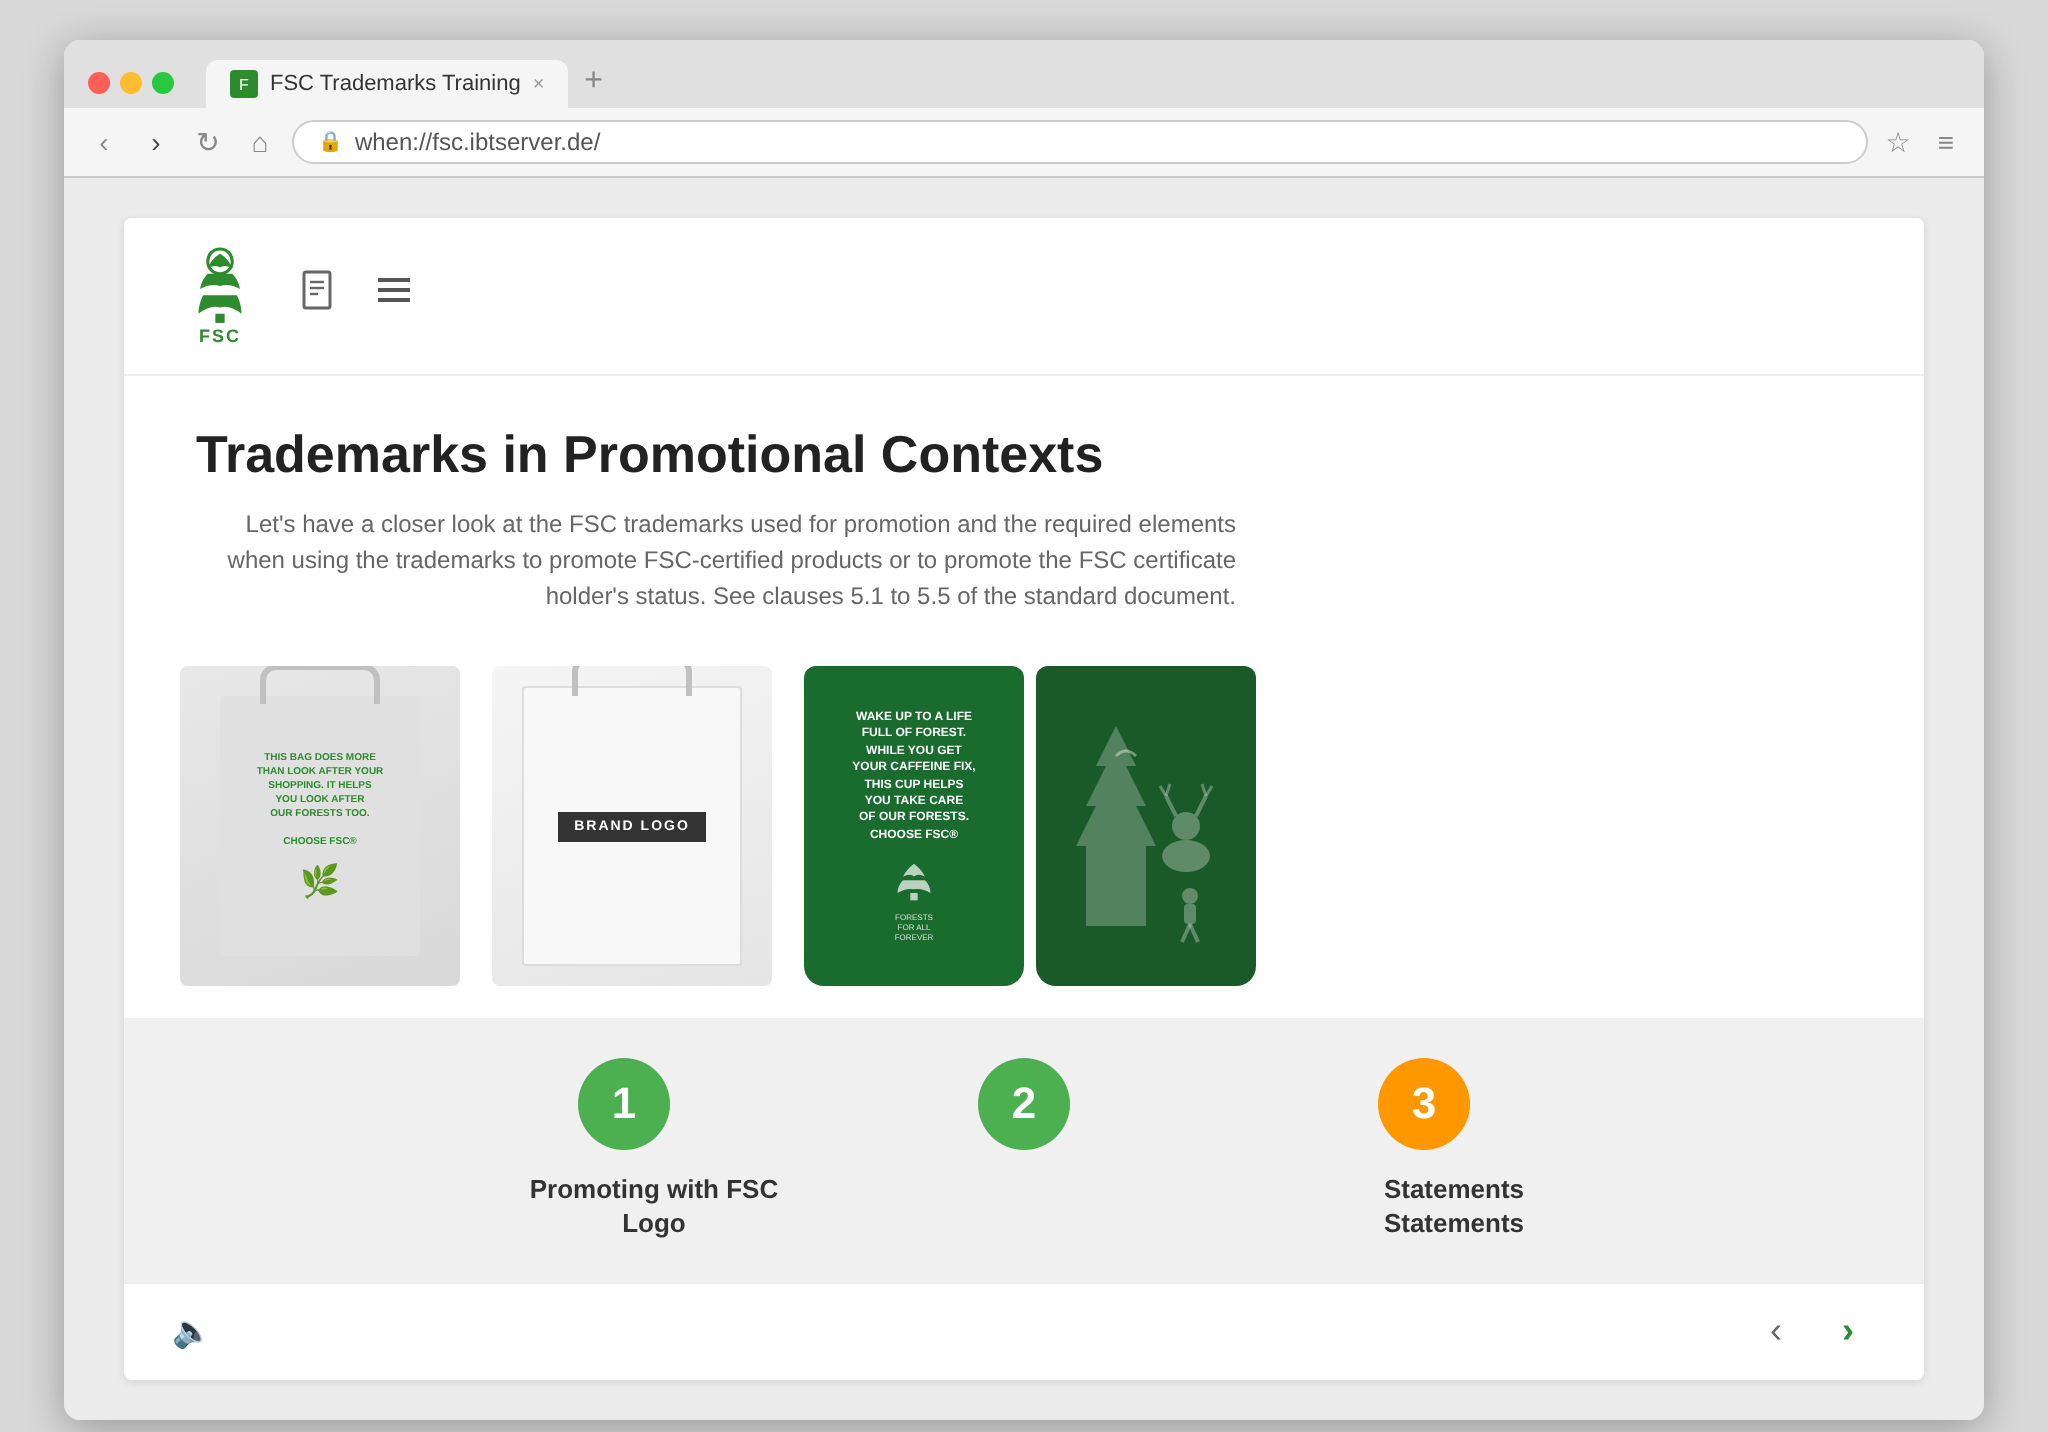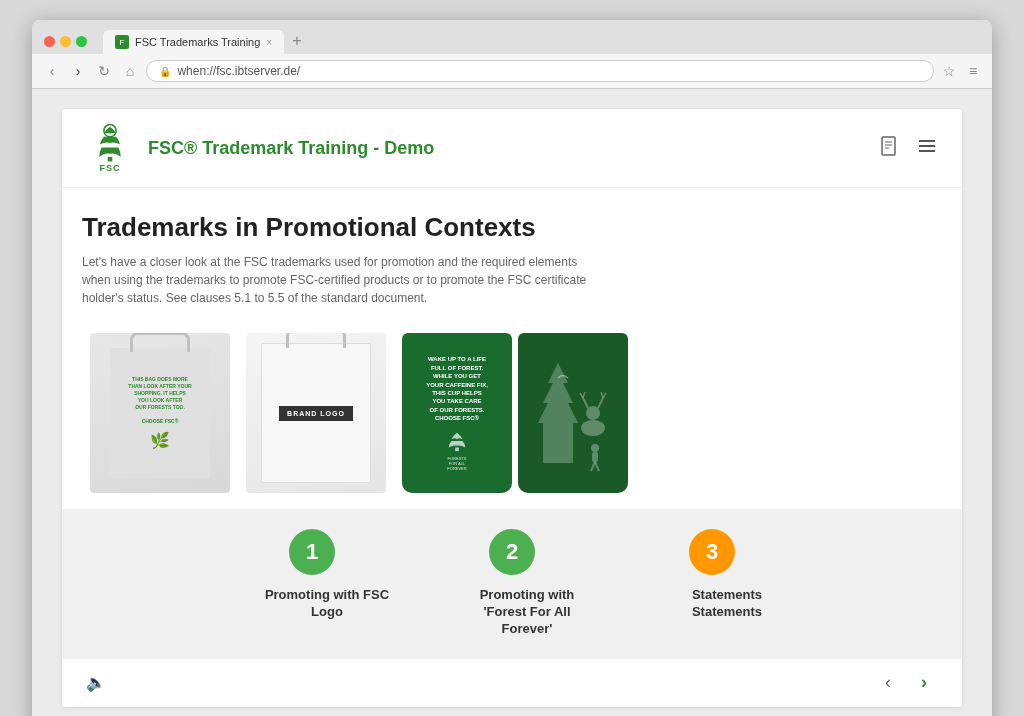--- a/index.html
+++ b/index.html
@@ -203,36 +203,37 @@
     }
 
     .header-icon {
       font-size: 20px;
       color: #666;
       cursor: pointer;
     }
 
     
     .hero-section {
-      padding: 24px 20px 16px;
+      padding: 24px 36px 16px;
       background: white;
     }
 
     .hero-title {
       font-size: 26px;
       font-weight: 900;
       color: #222;
       margin-bottom: 10px;
     }
 
     .hero-desc {
       font-size: 12px;
       color: #666;
       line-height: 1.5;
       max-width: 520px;
+      text-align: right;
     }
 
     
     .images-section {
       padding: 10px 28px 16px;
       background: white;
       display: flex;
       gap: 16px;
       align-items: flex-end;
     }
@@ -494,21 +495,20 @@
 
               <circle cx="30" cy="10" r="8" fill="none" stroke="#2e8b2e" stroke-width="2"></circle>
               <path d="M30 5 Q25 8 22 14 Q28 12 30 14 Q32 12 38 14 Q35 8 30 5Z" fill="#2e8b2e"></path>
               <path d="M22 18 Q18 22 17 28 Q24 24 30 26 Q36 24 43 28 Q42 22 38 18Z" fill="#2e8b2e"></path>
               <path d="M19 32 Q16 38 16 44 Q24 38 30 40 Q36 38 44 44 Q44 38 41 32Z" fill="#2e8b2e"></path>
               <rect x="27" y="44" width="6" height="6" fill="#2e8b2e"></rect>
               <text x="5" y="60" font-size="7" fill="#2e8b2e" font-weight="bold">®</text>
             </svg>
             <span class="fsc-label">FSC</span>
           </div>
-          <div class="page-title-header">FSC® Trademark Training - Demo</div>
           <div class="header-icons">
             <span class="header-icon">
               <svg width="22" height="22" viewBox="0 0 22 22" fill="none">
                 <rect x="4" y="2" width="13" height="18" rx="1" stroke="#666" stroke-width="1.5"></rect>
                 <line x1="7" y1="7" x2="14" y2="7" stroke="#666" stroke-width="1.2"></line>
                 <line x1="7" y1="10" x2="14" y2="10" stroke="#666" stroke-width="1.2"></line>
                 <line x1="7" y1="13" x2="11" y2="13" stroke="#666" stroke-width="1.2"></line>
               </svg>
             </span>
             <span class="header-icon">
@@ -595,21 +595,20 @@
           <div class="step-item">
             <div class="step-circle step-green">
               <span>1</span>
             </div>
             <div class="step-label">Promoting with FSC Logo</div>
           </div>
           <div class="step-item">
             <div class="step-circle step-green">
               <span>2</span>
             </div>
-            <div class="step-label">Promoting with 'Forest For All Forever'</div>
           </div>
           <div class="step-item">
             <div class="step-circle step-orange">
               <span>3</span>
             </div>
             <div class="step-label">Statements Statements</div>
           </div>
         </div>
 
         <div class="page-footer">

